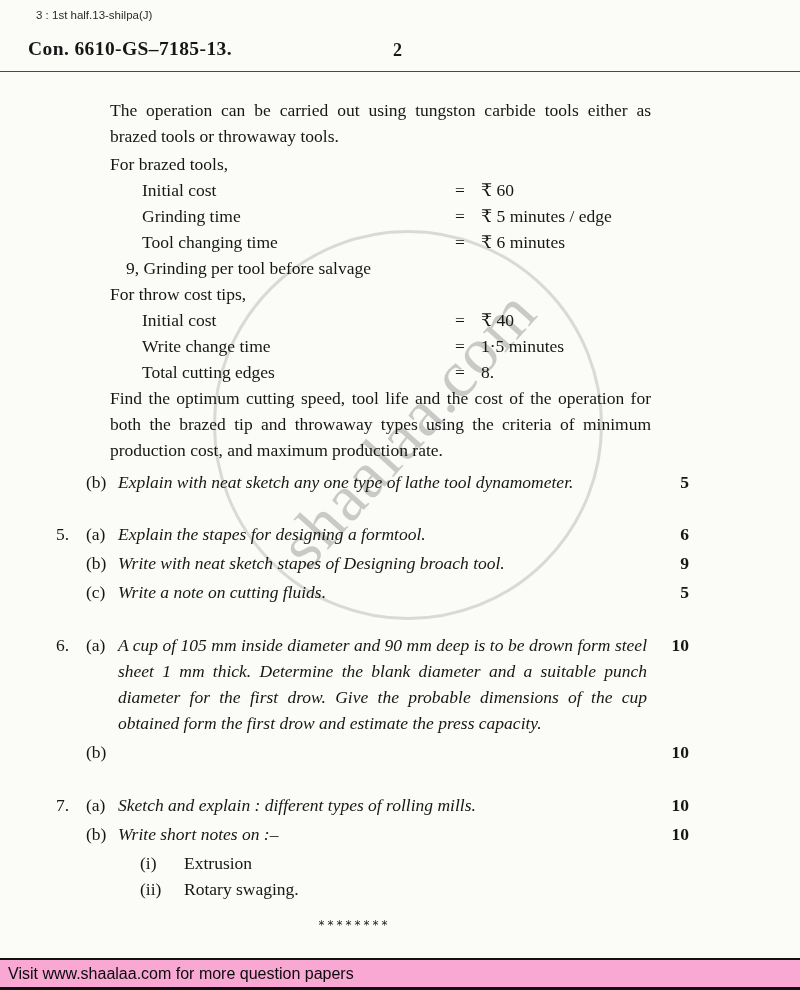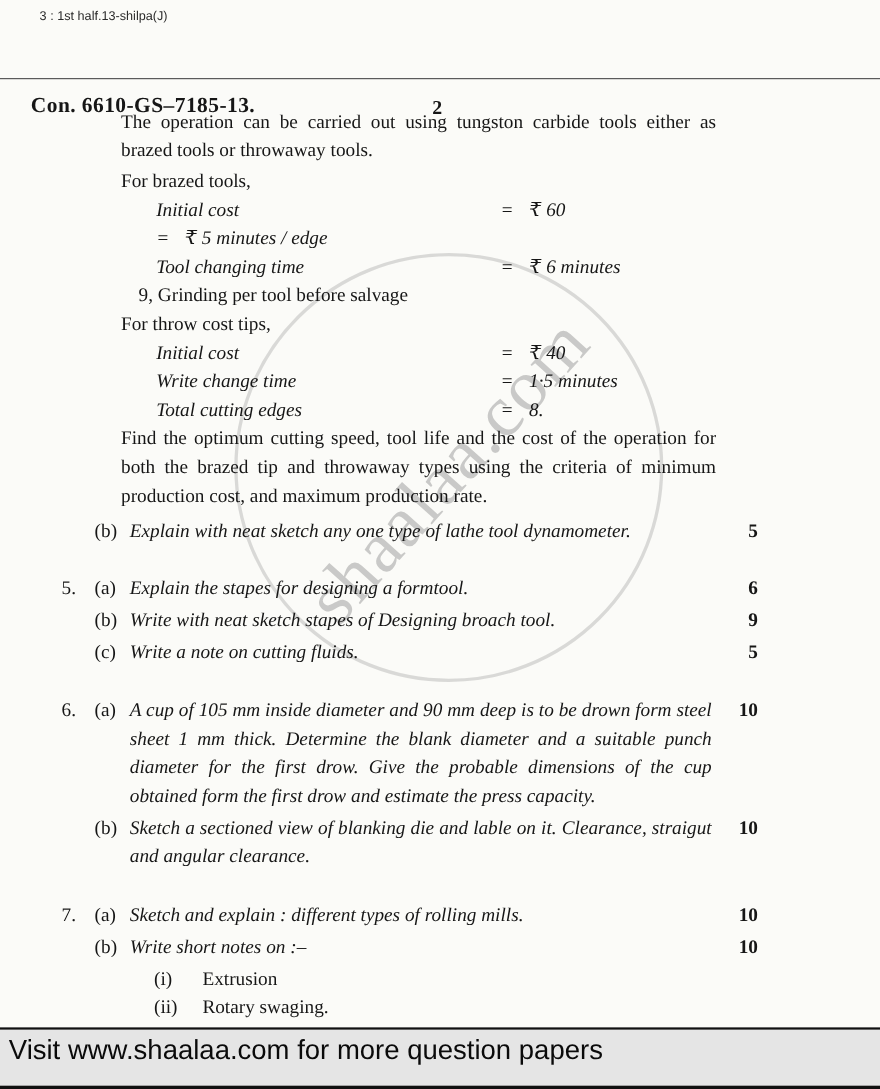--- a/index.html
+++ b/index.html
@@ -9,42 +9,42 @@
     background: #fbfbf8;
     font-family: "Liberation Serif", "DejaVu Serif", serif;
     color: #161616;
     overflow: hidden;
   }
   .scan-note {
     position: absolute; top: 9px; left: 36px;
     font-family: "Liberation Sans", sans-serif;
     font-size: 11.5px; color: #2a2a2a;
   }
-  .header { position: absolute; top: 38px; left: 0; width: 788px; height: 28px; margin-top: 48px; }
+  .header { position: absolute; top: 38px; left: 0; width: 788px; height: 28px; }
   .paper-code { position: absolute; left: 28px; top: 0; font-weight: bold; font-size: 19.5px; letter-spacing: .4px; }
   .page-num  { position: absolute; left: 393px; top: 2px; font-size: 18px; font-weight: bold; }
   .header-rule { position: absolute; top: 71px; left: 0; width: 800px; border-top: 1.5px solid #4a4a4a; }
 
   
   .watermark-ring {
     position: absolute; left: 213px; top: 230px; width: 390px; height: 390px;
     border: 3px solid rgba(130,130,130,0.28); border-radius: 50%; z-index: 1;
   }
   .watermark-text {
     position: absolute; left: 408px; top: 428px;
     transform: translate(-50%,-50%) rotate(-48deg);
     font-size: 66px; letter-spacing: 2px; white-space: nowrap;
     color: rgba(120,120,120,0.38); z-index: 1;
     font-family: "Liberation Serif", serif;
   }
 
   .content { position: absolute; top: 97px; left: 0; width: 709px; font-size: 17.5px; line-height: 26px; z-index: 2; }
   .para { margin: 0 58px 2px 110px; text-align: justify; }
   .heading-line { margin-left: 110px; }
-  .cost-row { display: flex; margin-left: 142px; font-style: italic; }
+  .cost-row { display: flex; margin-left: 142px; }
   .cl { width: 313px; }
   .ce { width: 26px; }
   .salvage { margin-left: 126px; }
 
   .qpart { position: relative; display: flex; margin: 0 12px 3px 56px; padding-right: 50px; }
   .qpart.first-gap { margin-top: 6px; }
   .qn { width: 30px; flex: none; }
   .pl { width: 32px; flex: none; }
   .pt { flex: 1; text-align: justify; font-style: italic; }
   .marks { position: absolute; right: 8px; top: 0; font-weight: bold; }
@@ -58,23 +58,23 @@
 
   .stars {
     text-align: center; margin-top: 10px;
     font-family: "DejaVu Sans", sans-serif;
     font-size: 12px; letter-spacing: 3px; color: #1a1a1a;
   }
 
   .footer-bar {
     position: absolute; left: 0; bottom: 0; width: 800px;
     border-top: 2px solid #101010; border-bottom: 3px solid #101010;
-    padding: 5px 8px 17px;
+    padding: 5px 8px 4px;
     font-family: "Liberation Sans", sans-serif;
-    font-size: 25px; color: #0a0a0a; background: #e5e5e5; z-index: 3;
+    font-size: 16px; color: #0a0a0a; background: #f9a8d4; z-index: 3;
   }
 </style>
 </head>
 <body>
 
 <div class="scan-note">3 : 1st half.13-shilpa(J)</div>
 
 <div class="header">
   <span class="paper-code">Con.  6610-GS–7185-13.</span>
   <span class="page-num">2</span>
@@ -88,20 +88,21 @@
 
   <p class="para">The operation can be carried out using tungston carbide tools either as brazed tools or throwaway tools.</p>
   <div class="heading-line">For brazed tools,</div>
 
   <div class="cost-row">
     <span class="cl">Initial cost</span>
     <span class="ce">=</span>
     <span class="cv">₹ 60</span>
   </div>
   <div class="cost-row">
+    <span class="cl">Grinding time</span>
     <span class="ce">=</span>
     <span class="cv">₹ 5 minutes / edge</span>
   </div>
   <div class="cost-row">
     <span class="cl">Tool changing time</span>
     <span class="ce">=</span>
     <span class="cv">₹ 6 minutes</span>
   </div>
 
   <div class="salvage">9, Grinding per tool before salvage</div>
@@ -156,21 +157,20 @@
   <div class="qblock-6">
     <div class="qpart">
       <span class="qn">6.</span>
       <span class="pl">(a)</span>
       <span class="pt">A cup of 105 mm inside diameter and 90 mm deep is to be drown form steel sheet 1 mm thick. Determine the blank diameter and a suitable punch diameter for the first drow. Give the probable dimensions of the cup obtained form the first drow and estimate the press capacity.</span>
       <span class="marks">10</span>
     </div>
     <div class="qpart">
       <span class="qn"></span>
       <span class="pl">(b)</span>
-      <span class="pt">Sketch a sectioned view of blanking die and lable on it. Clearance, straigut and angular clearance.</span>
       <span class="marks">10</span>
     </div>
   </div>
 
   <div class="qblock-7">
     <div class="qpart">
       <span class="qn">7.</span>
       <span class="pl">(a)</span>
       <span class="pt">Sketch and explain : different types of rolling mills.</span>
       <span class="marks">10</span>

